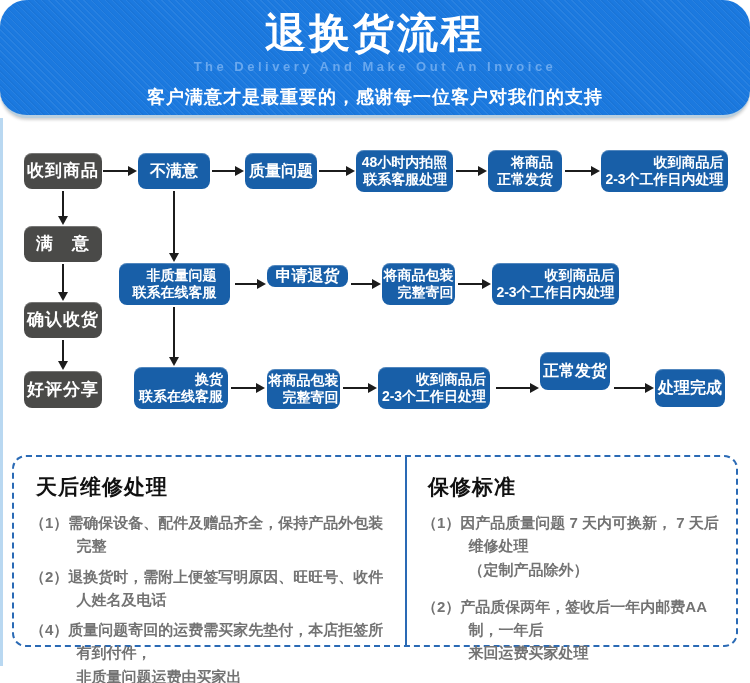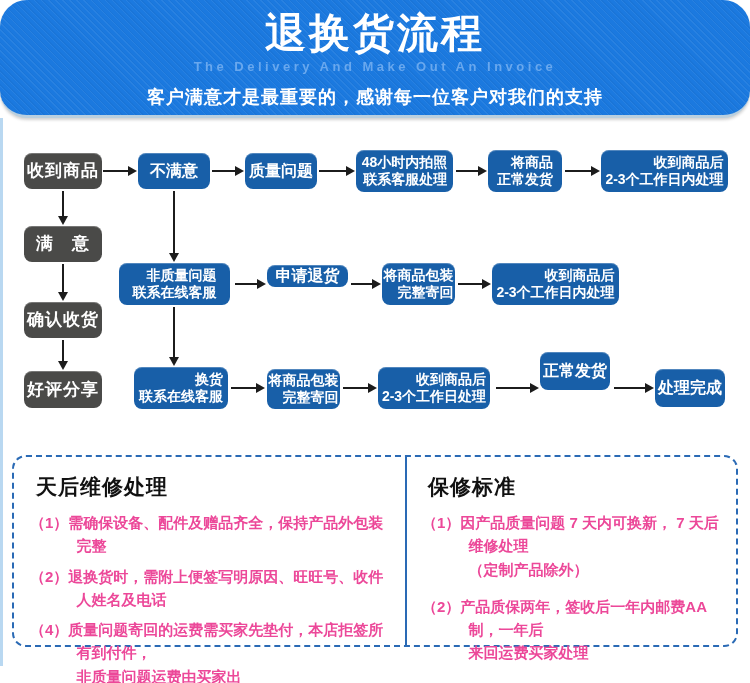--- a/index.html
+++ b/index.html
@@ -58,21 +58,21 @@
   .panel-divider{
     position:absolute;left:391px;top:0;width:2px;height:100%;background:#2a6ab5;
   }
   .panel-col{position:absolute;top:12px;}
   .panel-col.left{left:16px;width:360px;}
   .panel-col.right{left:408px;width:300px;}
   .panel-title{
     font-size:21px;font-weight:bold;color:#111;margin:4px 0 10px 6px;letter-spacing:1px;
   }
   .note-item{
-    font-size:15px;font-weight:600;color:#ec4899;line-height:1.55;
+    font-size:15px;font-weight:600;color:#737373;line-height:1.55;
     padding-left:3.1em;text-indent:-3.1em;white-space:pre-line;margin-bottom:7px;
   }
   .panel-col.right .note-item{margin-bottom:14px;}
 </style>
 </head>
 <body>
 
 <div class="page">
 
   <div class="header">

